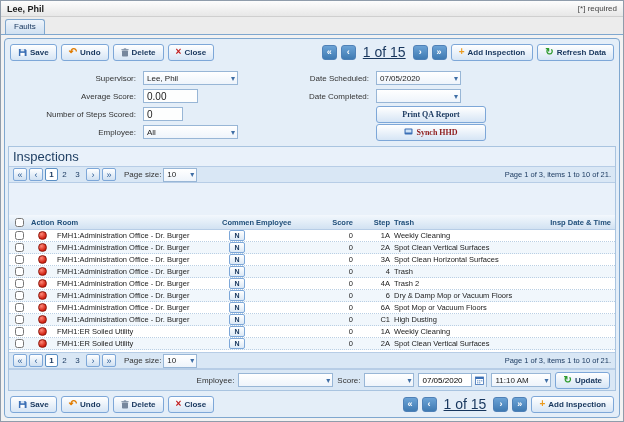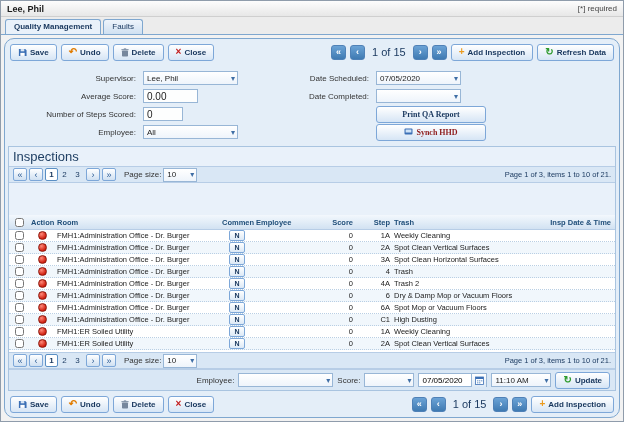--- a/index.html
+++ b/index.html
@@ -17,39 +17,39 @@
   .titlebar .req { font-size:8px; color:#444; }
 
   
   .tabstrip { height:18px; flex:0 0 18px; background:#ececec; display:flex; align-items:flex-end;
               gap:2px; padding:2px 4px 0 4px; border-bottom:1px solid #7fa7cf; }
   .tab { font-size:8px; padding:2px 8px 3px; border:1px solid #7fa7cf; border-bottom:none;
          border-radius:3px 3px 0 0; background:linear-gradient(#eef4fb,#cfe0f1); color:#17365d; cursor:pointer; }
   .tab.active { background:#e9f1fa; font-weight:bold; }
 
   
-  .main { flex:1; margin:3px; border:1px solid #7fa7cf; background:#e4eef8; border-radius:10px;
+  .main { flex:1; margin:3px; border:1px solid #7fa7cf; background:#e4eef8; border-radius:4px;
           display:flex; flex-direction:column; padding:3px; gap:3px; overflow:hidden; }
 
   
   .toolbar { height:20px; flex:0 0 20px; display:flex; align-items:center; gap:4px; padding:0 2px; }
   .btn { display:inline-flex; align-items:center; gap:3px; height:17px; padding:0 7px;
          border:1px solid #7da7d8; border-radius:3px; background:linear-gradient(#ffffff,#d6e5f5);
          font-size:8px; font-weight:bold; color:#17365d; cursor:pointer; white-space:nowrap; }
   .btn .ic { font-size:10px; line-height:1; font-weight:bold; }
   .ic-undo { color:#e07b00; }
   .ic-close { color:#c21a1a; font-size:11px; }
   .ic-plus { color:#eb9b1f; font-size:11px; }
   .ic-refresh { color:#2e9b2e; font-size:11px; }
   .spacer { flex:1; }
 
   .navbtn { width:15px; height:15px; border:1px solid #4f81b7; border-radius:3px;
             background:linear-gradient(#6ba3d6,#3f7ab2); color:#fff; font-size:9px; font-weight:bold;
             display:inline-flex; align-items:center; justify-content:center; cursor:pointer; }
-  .pageind { font-size:11px; color:#17365d; margin:4px 3px; white-space:nowrap; }
+  .pageind { font-size:14px; color:#17365d; margin:4px 3px; white-space:nowrap;text-decoration:underline; }
 
   
   .formpanel { flex:0 0 78px; padding:4px 4px 2px 30px; display:grid;
                grid-template-columns:100px 100px 34px 84px 110px; grid-auto-rows:18px;
                align-items:center; column-gap:5px; row-gap:0; }
   .flabel { text-align:right; font-size:8px; color:#333; padding-right:2px; white-space:nowrap; }
   .inp { height:14px; border:1px solid #98b6d6; background:#fdfefe; font-family:"Liberation Sans",sans-serif;
          font-size:10px; padding:0 3px; color:#222; }
   .select { height:14px; border:1px solid #98b6d6; background:linear-gradient(#ffffff,#eef4fb);
             display:inline-flex; align-items:center; justify-content:space-between; padding:0 2px 0 3px;
@@ -116,21 +116,20 @@
 <body>
 
 <div class="window">
 
   <div class="titlebar">
     <span class="title">Lee, Phil</span>
     <span class="req">[*] required</span>
   </div>
 
   <div class="tabstrip">
-    <span class="tab active">Quality Management</span>
     <span class="tab">Faults</span>
   </div>
 
   <div class="main">
 
     <div class="toolbar">
       <span class="btn">
         <span class="ic">
             <svg width="9" height="9" viewBox="0 0 10 10">
               <path d="M1 1h7l1.5 1.5V9H1z" fill="#3b6fb5"></path>

